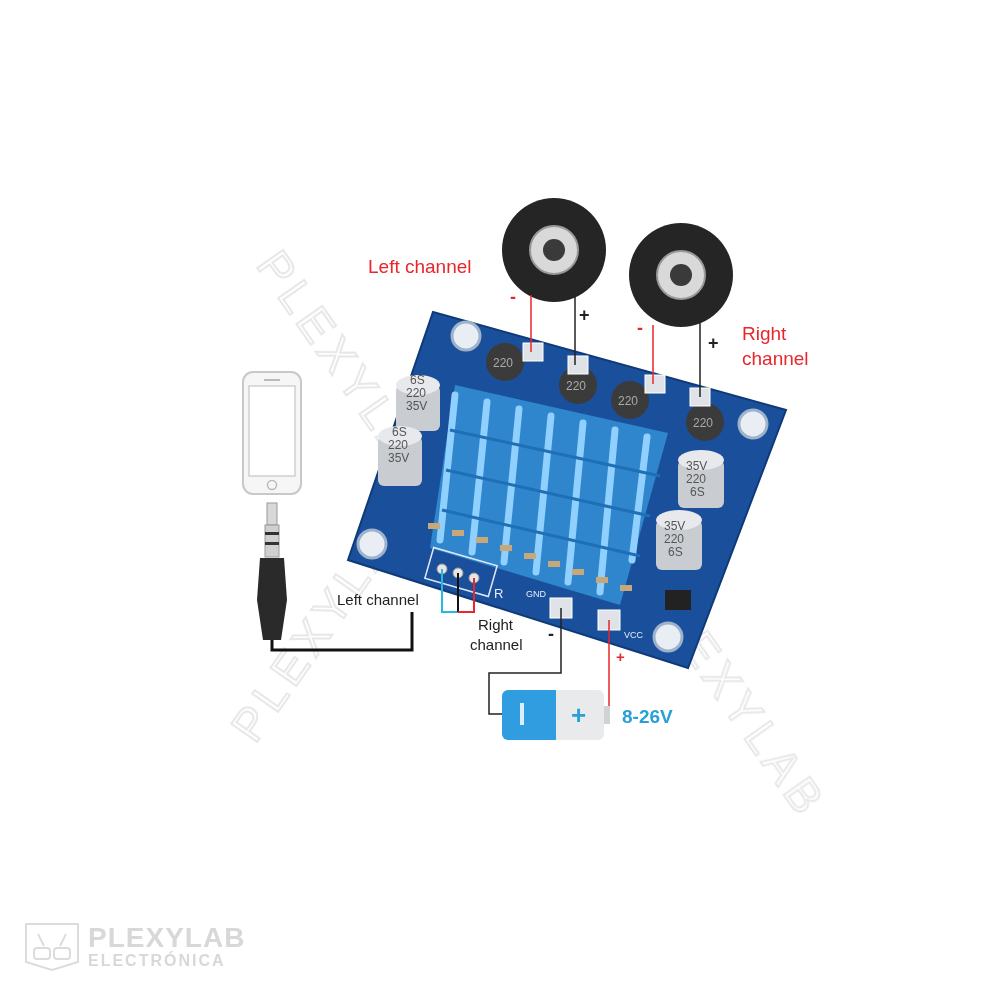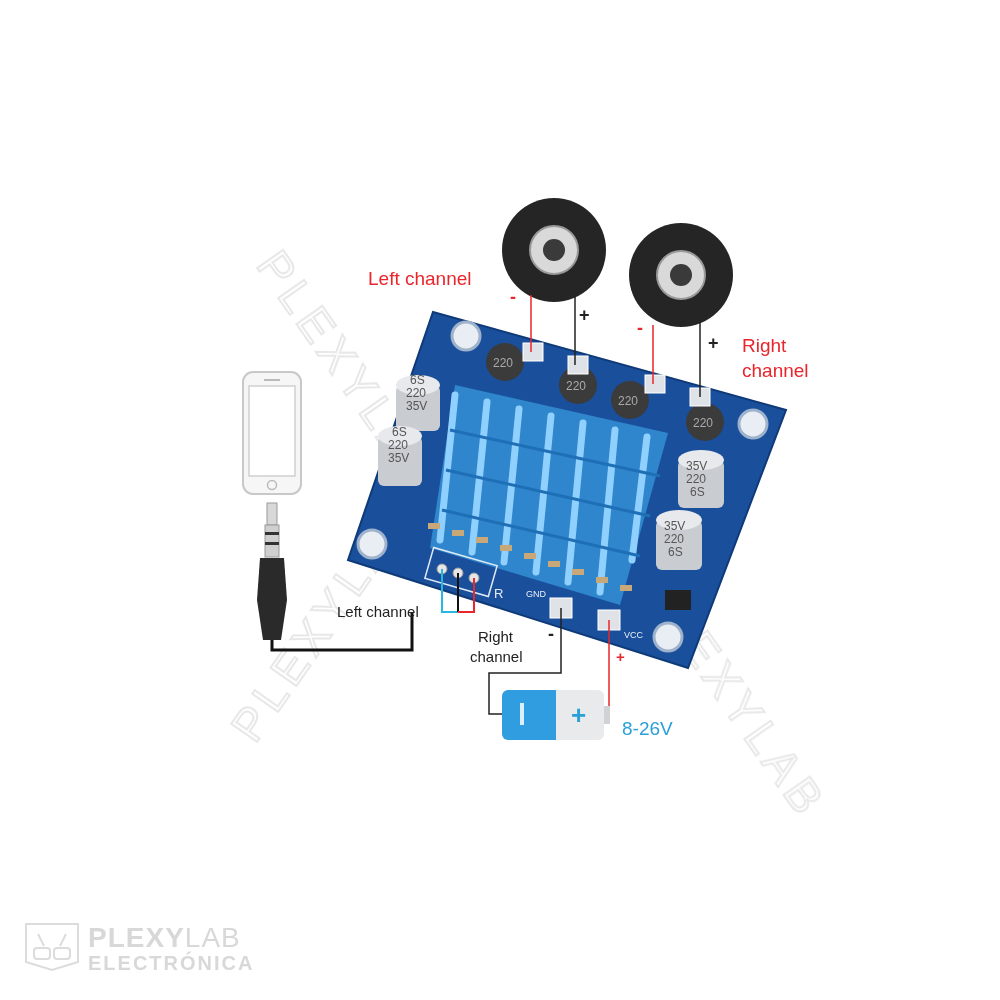--- a/index.html
+++ b/index.html
@@ -1,25 +1,25 @@
 <!DOCTYPE html>
 <html><head>
 <meta charset="utf-8">
 <style>
   html,body{margin:0;padding:0;background:#ffffff;}
   body{width:1000px;height:1000px;position:relative;overflow:hidden;font-family:"Liberation Sans",sans-serif;}
   svg{position:absolute;left:0;top:0;}
-  .lbl{position:absolute;white-space:nowrap;font-family:"Liberation Sans",sans-serif;margin-top:12px;}
+  .lbl{position:absolute;white-space:nowrap;font-family:"Liberation Sans",sans-serif;}
   .red{color:#e8262b;font-size:19px;}
   .blk{color:#222;font-size:15px;}
   .volt{color:#2a9fd8;font-size:19px;}
   .sign{position:absolute;font-size:18px;font-weight:bold;}
   .logo{position:absolute;left:24px;top:922px;}
   .logo-t1{position:absolute;left:88px;top:922px;font-size:28px;color:#d8d8d8;letter-spacing:1px;}
-  .logo-t2{position:absolute;left:88px;top:952px;font-size:20px;font-weight:bold;color:#d8d8d8;letter-spacing:2px;}
+  .logo-t2{position:absolute;left:88px;top:952px;font-size:16px;font-weight:bold;color:#d8d8d8;letter-spacing:2px;}
 </style>
 </head>
 <body>
 
 <svg width="1000" height="1000" viewBox="0 0 1000 1000">
 
   <g fill="none" stroke="#ececec" stroke-width="2" opacity="0.9">
     <text x="0" y="0" transform="translate(255,265) rotate(55)" font-family="Liberation Sans, sans-serif" font-size="46" fill="none" stroke="#e6e6e6" letter-spacing="6">PLEXYLAB</text>
     <text x="0" y="0" transform="translate(255,745) rotate(-55)" font-family="Liberation Sans, sans-serif" font-size="46" fill="none" stroke="#e6e6e6" letter-spacing="6">PLEXYLAB</text>
     <text x="0" y="0" transform="translate(640,590) rotate(55)" font-family="Liberation Sans, sans-serif" font-size="46" fill="none" stroke="#e6e6e6" letter-spacing="6">PLEXYLAB</text>
@@ -196,25 +196,25 @@
 <div class="sign" style="left:637px;top:318px;color:#e8262b;">-</div>
 <div class="sign" style="left:708px;top:333px;color:#222;">+</div>
 
 <div class="lbl blk" style="left:337px;top:591px;">Left channel</div>
 <div class="lbl blk" style="left:478px;top:616px;">Right</div>
 <div class="lbl blk" style="left:470px;top:636px;">channel</div>
 
 <div class="sign" style="left:548px;top:624px;color:#222;">-</div>
 <div class="sign" style="left:616px;top:648px;color:#e8262b;font-size:15px;">+</div>
 <div class="sign" style="left:571px;top:700px;color:#2a9fd8;font-size:26px;">+</div>
-<div class="lbl volt" style="left:622px;top:706px;">8-26V</div>
+<div class="lbl volt" style="left:622px;top:706px;font-weight:bold;">8-26V</div>
 
 <svg class="logo" width="56" height="50" viewBox="0 0 56 50">
   <path d="M2 2 H54 V40 L28 48 L2 40 Z" fill="none" stroke="#dcdcdc" stroke-width="2"></path>
   <line x1="14" y1="12" x2="20" y2="24" stroke="#dcdcdc" stroke-width="2"></line>
   <line x1="42" y1="12" x2="36" y2="24" stroke="#dcdcdc" stroke-width="2"></line>
   <rect x="10" y="26" width="16" height="11" rx="3" fill="none" stroke="#dcdcdc" stroke-width="2"></rect>
   <rect x="30" y="26" width="16" height="11" rx="3" fill="none" stroke="#dcdcdc" stroke-width="2"></rect>
 </svg>
 <div class="logo-t1">
-  <span style="font-weight:bold;">PLEXY</span><span style="font-weight:normal;">LAB</span>
+  <span style="font-weight:bold;">PLEXY</span><span style="font-weight:bold;">LAB</span>
 </div>
 <div class="logo-t2">ELECTRÓNICA</div>
 
 </body></html>

